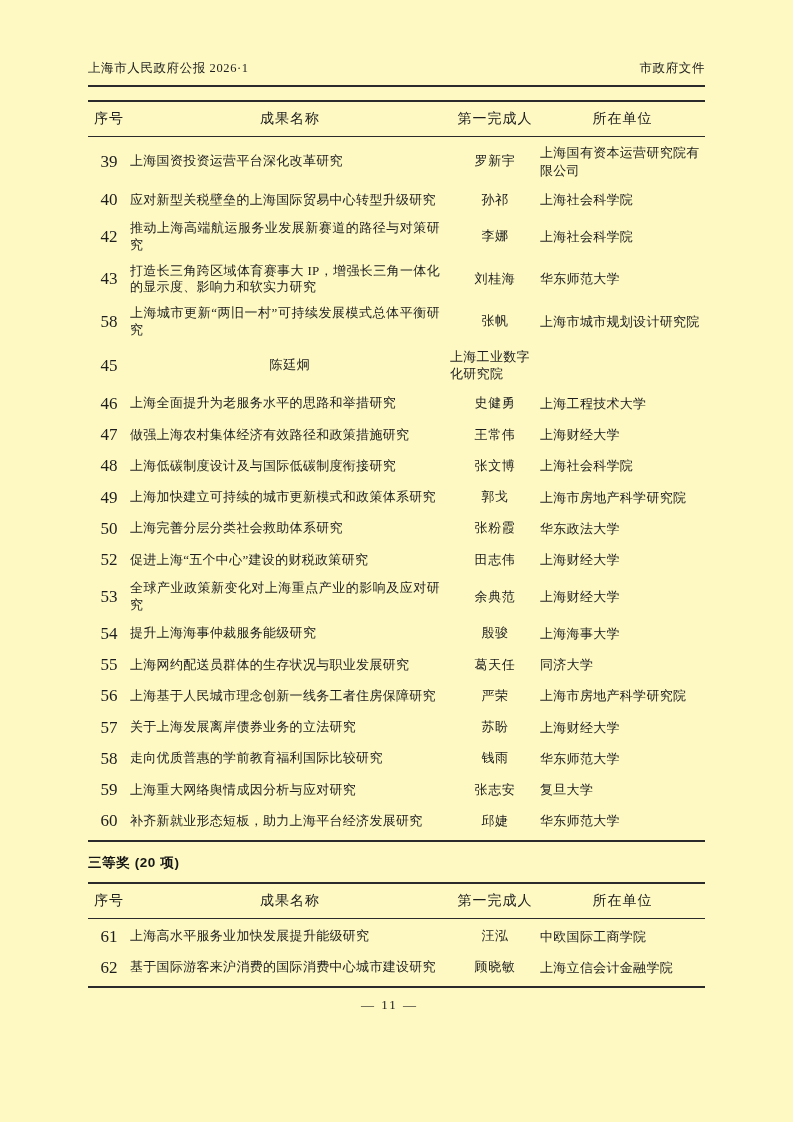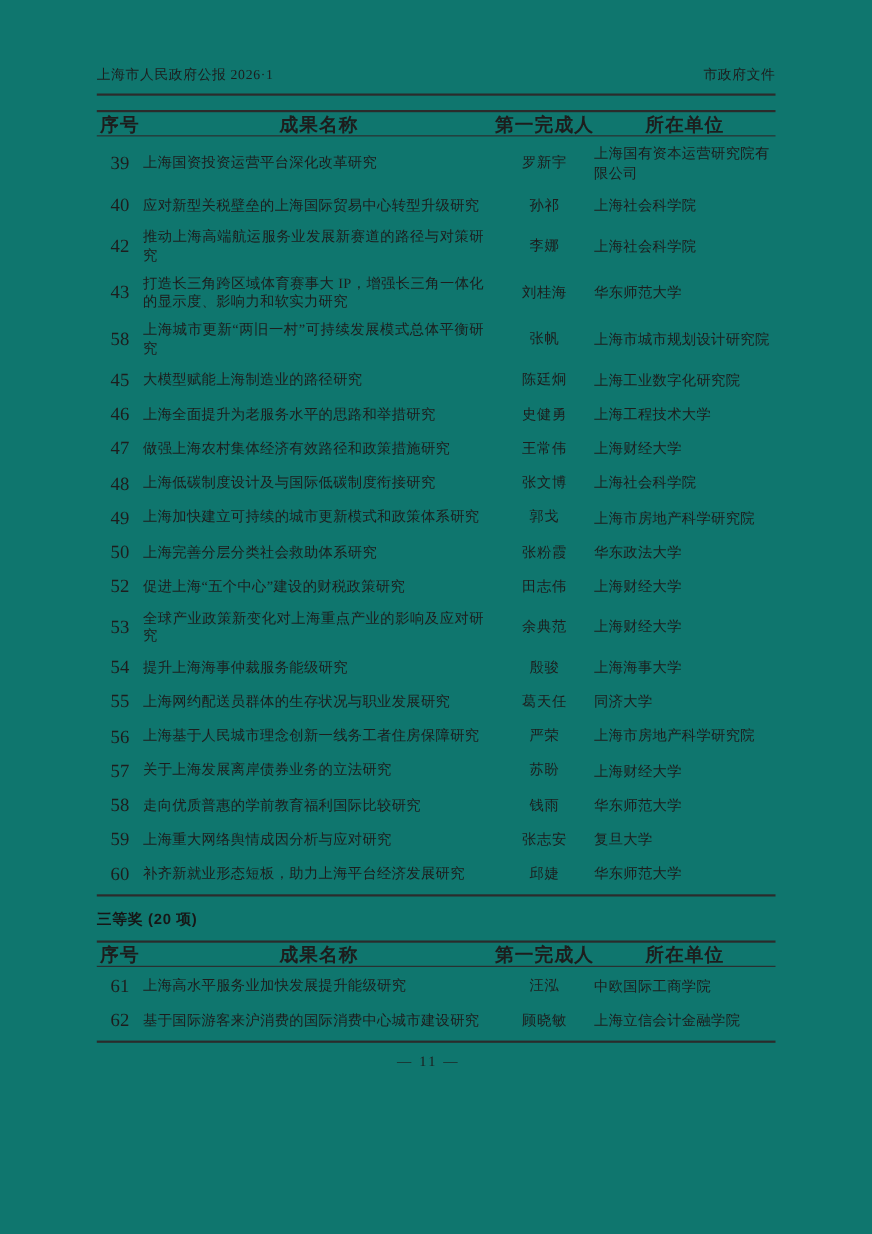--- a/index.html
+++ b/index.html
@@ -2,21 +2,21 @@
 <html lang="zh"><head>
 <meta charset="utf-8">
 <style>
   * { box-sizing: border-box; }
   html, body { margin: 0; padding: 0; background: #ffffff; }
   .page {
     position: relative;
     width: 793px;
     height: 1122px;
     margin: 0 auto;
-    background: #0f766e;
+    background: #fef9c3;
     padding: 60px 88px 0 88px;
     font-family: "Liberation Serif", "DejaVu Serif", serif;
     color: #1d1d1d;
     overflow: hidden;
   }
   .page-head {
     display: flex;
     justify-content: space-between;
     align-items: baseline;
     font-size: 12.5px;
@@ -29,25 +29,25 @@
   }
   .award-table {
     margin-top: 13px;
     border-top: 2px solid #2b2b2b;
     border-bottom: 2px solid #2b2b2b;
   }
   .thead {
     display: grid;
     grid-template-columns: 42px 320px 90px 165px;
     align-items: center;
-    height: 22px;
+    height: 35px;
     border-bottom: 1px solid #2b2b2b;
     font-family: "Liberation Sans", "DejaVu Sans", sans-serif;
-    font-weight: bold;
-    font-size: 17px;
+    font-weight: normal;
+    font-size: 14px;
   }
   .thead .hc { text-align: center; letter-spacing: 1px; }
   .tbody { padding: 2px 0 3px 0; }
   .trow {
     display: grid;
     grid-template-columns: 42px 320px 90px 165px;
     align-items: center;
     padding: 5px 0;
     font-size: 13px;
     line-height: 1.25;
@@ -117,21 +117,20 @@
           <div class="cell cell-unit">华东师范大学</div>
         </div>
         <div class="trow">
           <div class="cell cell-no">58</div>
           <div class="cell cell-title">上海城市更新“两旧一村”可持续发展模式总体平衡研究</div>
           <div class="cell cell-person">张帆</div>
           <div class="cell cell-unit">上海市城市规划设计研究院</div>
         </div>
         <div class="trow">
           <div class="cell cell-no">45</div>
-          <div class="cell cell-title">大模型赋能上海制造业的路径研究</div>
           <div class="cell cell-person">陈廷炯</div>
           <div class="cell cell-unit">上海工业数字化研究院</div>
         </div>
         <div class="trow">
           <div class="cell cell-no">46</div>
           <div class="cell cell-title">上海全面提升为老服务水平的思路和举措研究</div>
           <div class="cell cell-person">史健勇</div>
           <div class="cell cell-unit">上海工程技术大学</div>
         </div>
         <div class="trow">

